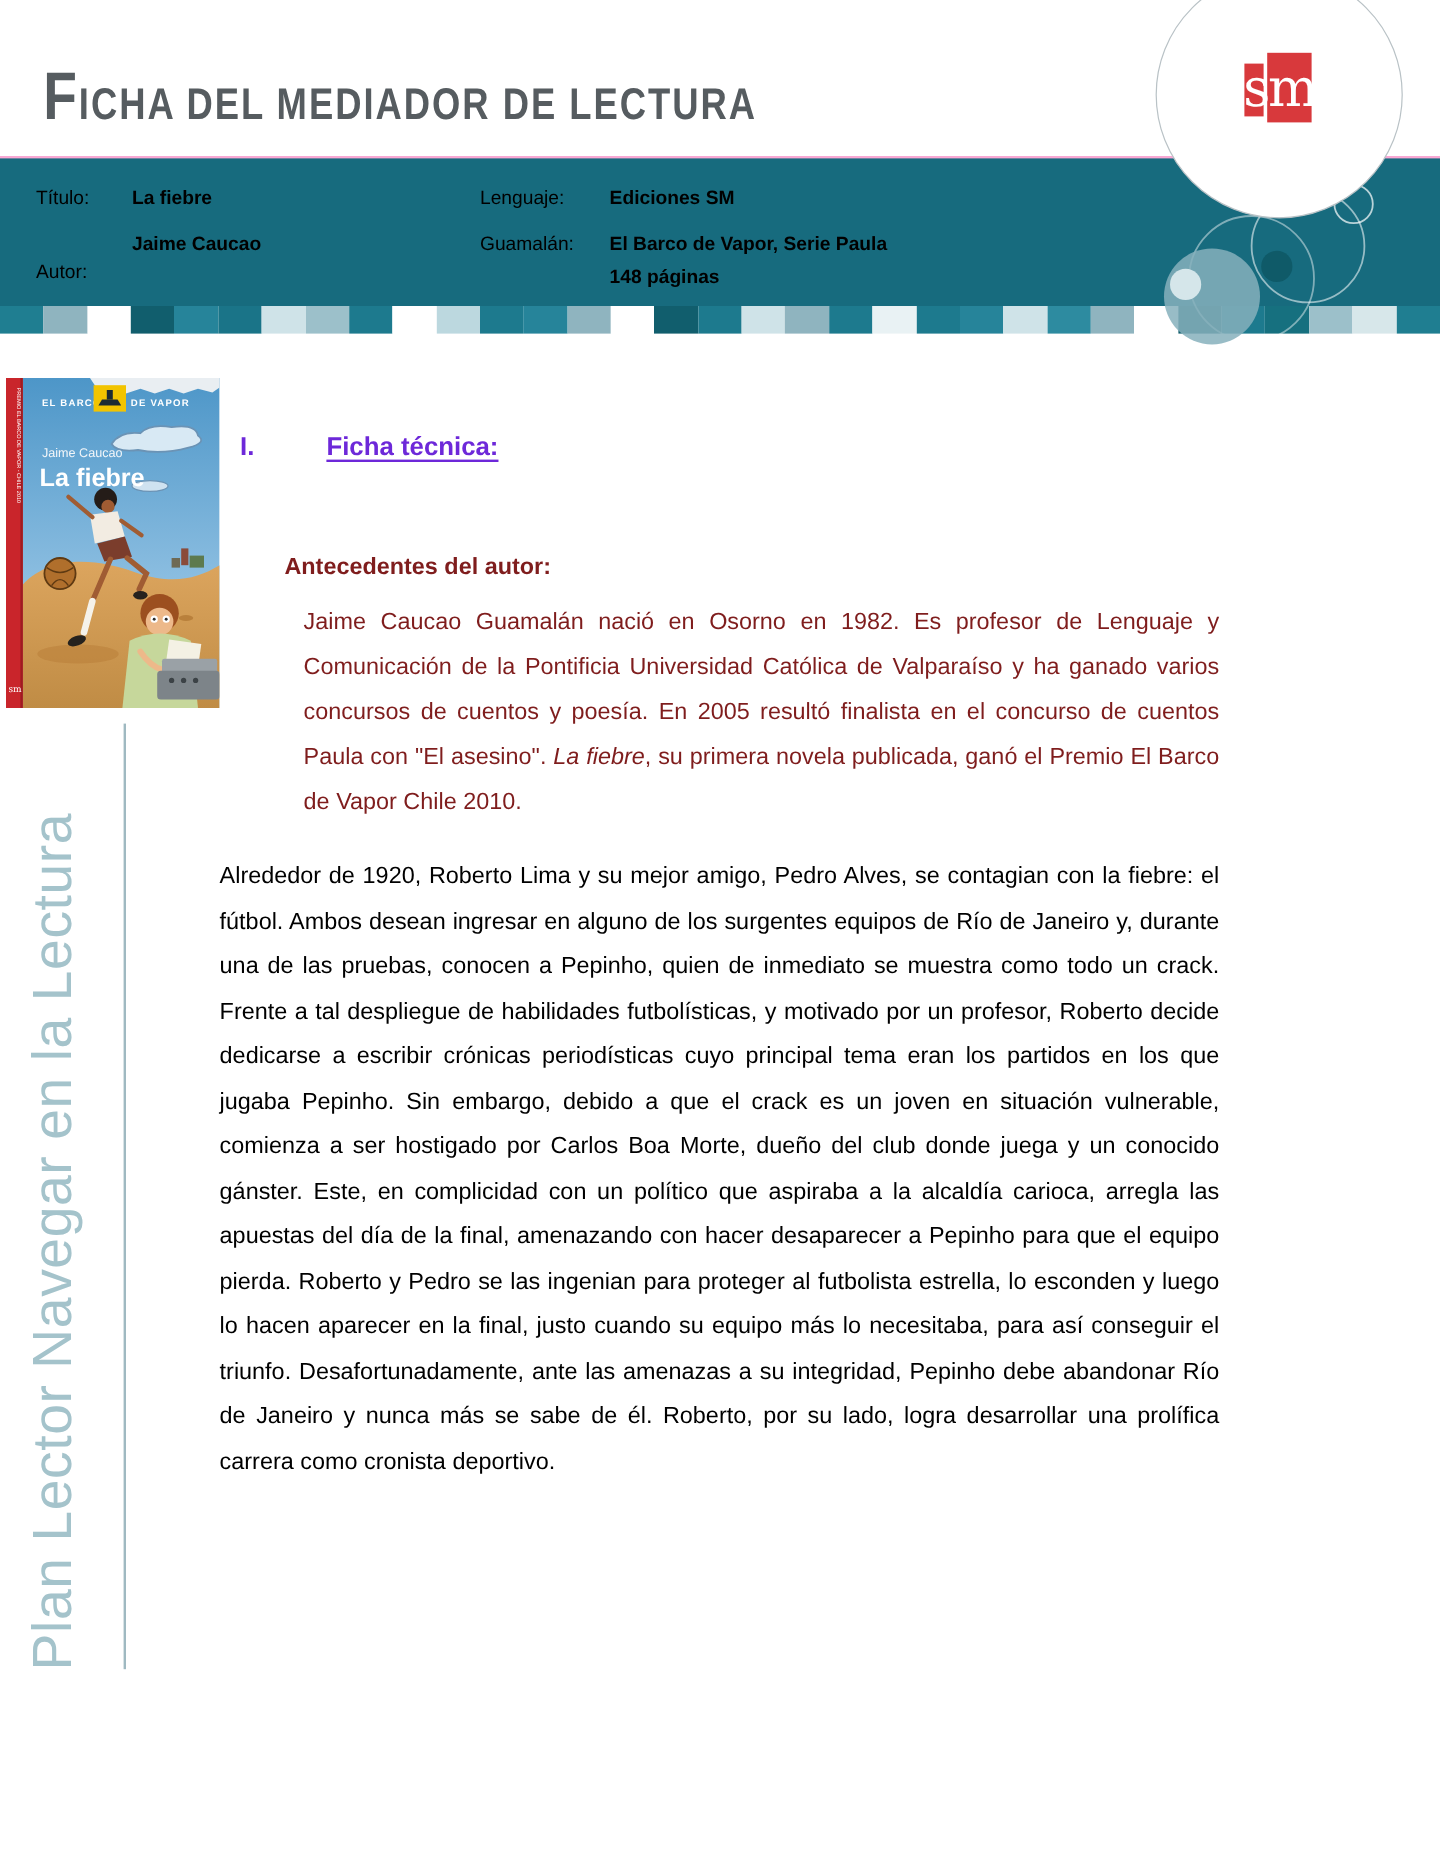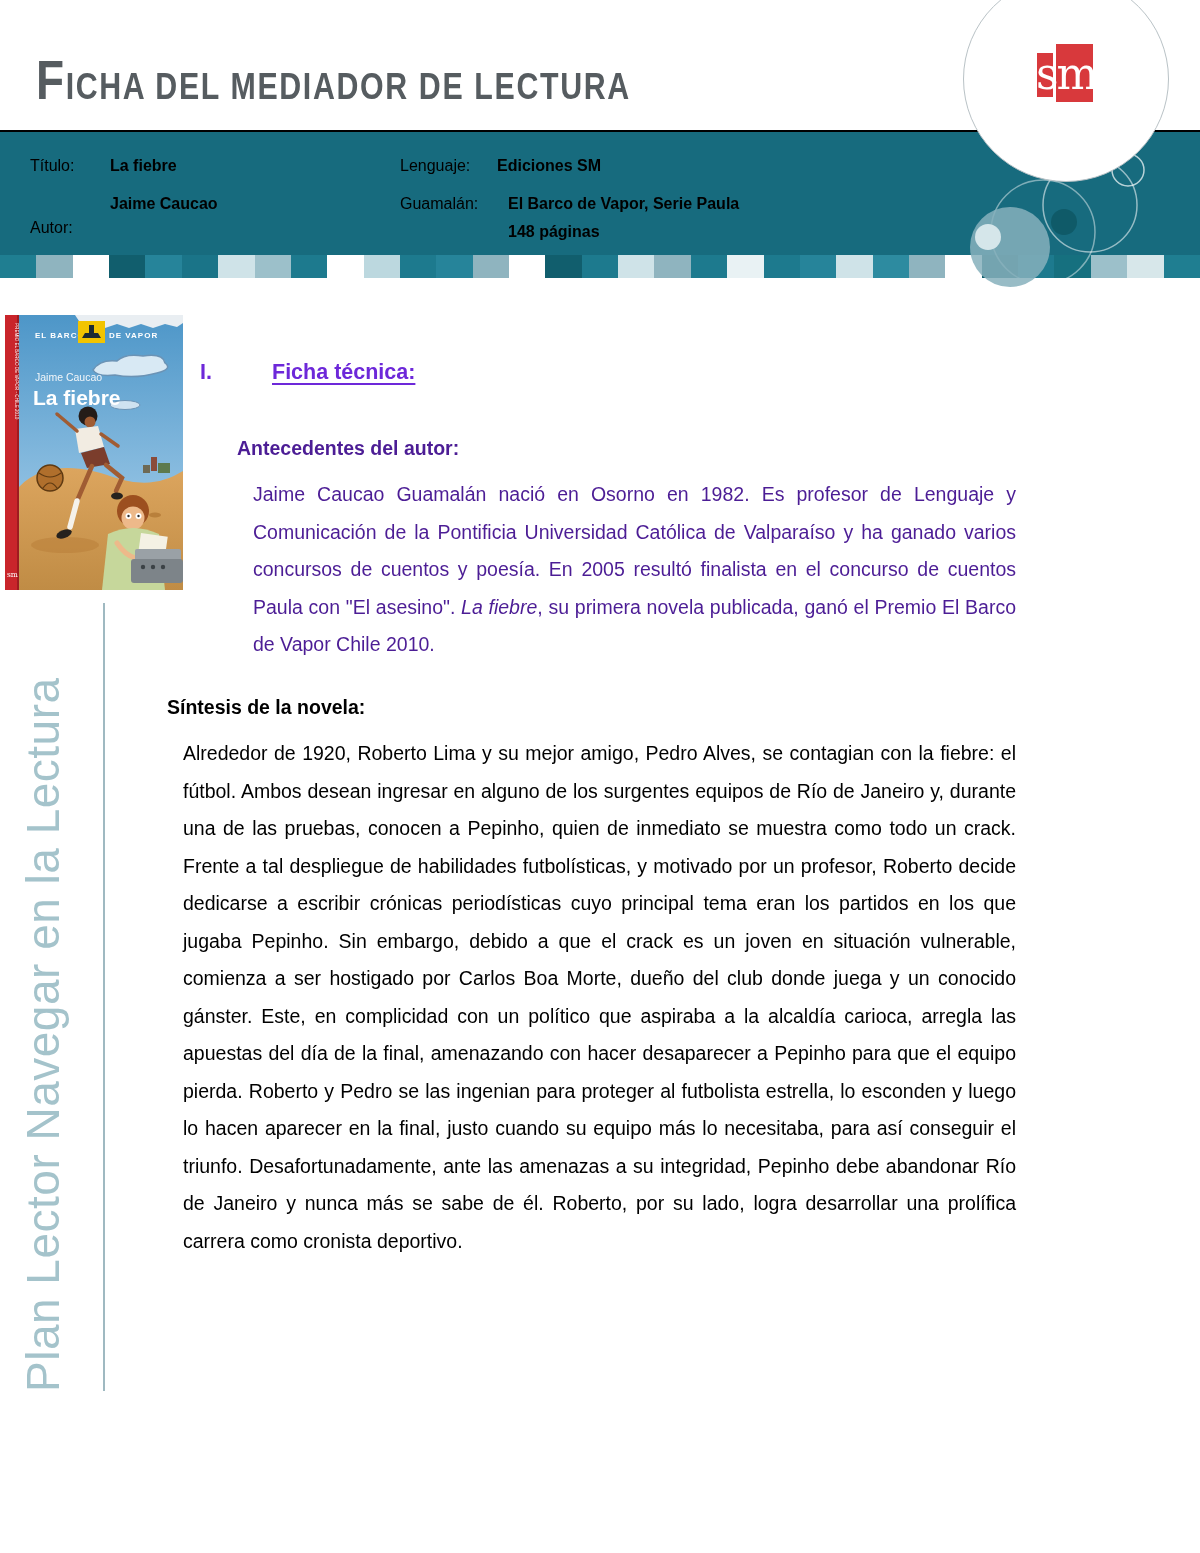--- a/index.html
+++ b/index.html
@@ -18,31 +18,31 @@
     color:#565c60;font-weight:bold;white-space:nowrap;
     transform:scaleX(0.82);transform-origin:0 100%;
     letter-spacing:2px;
   }
   .doc-title .initial{font-size:56px;line-height:1;}
   .doc-title .rest{font-size:37px;line-height:1;}
 
   
   .band{
     position:absolute;left:0;top:130px;width:1200px;height:125px;
-    background:#176b7e;border-top:2px solid #000000;box-sizing:border-box;
+    background:#176b7e;border-top:2px solid #f9a8d4;box-sizing:border-box;
   }
   .band-row{position:absolute;white-space:nowrap;}
   .band-label{font-weight:normal;}
   .band-value{font-weight:bold;}
   .lbl-titulo{left:30px;top:25px;}
   .val-titulo{left:110px;top:25px;font-weight:bold;}
   .lbl-autor{left:30px;top:63px;margin-top:24px;}
   .val-autor{left:110px;top:63px;font-weight:bold;}
   .lbl-editorial{left:400px;top:25px;}
-  .val-editorial{left:497px;top:25px;font-weight:bold;}
+  .val-editorial{left:508px;top:25px;font-weight:bold;}
   .lbl-coleccion{left:400px;top:63px;}
   .val-coleccion{left:508px;top:63px;font-weight:bold;}
   .val-paginas{left:508px;top:91px;font-weight:bold;}
 
   
   .band-decor{position:absolute;left:940px;top:120px;width:260px;height:190px;z-index:2;pointer-events:none;}
   .white-circle{
     position:absolute;left:963px;top:-24px;width:204px;height:204px;
     background:#ffffff;border:1px solid #b9c2c6;border-radius:50%;z-index:3;
   }
@@ -79,22 +79,22 @@
 
   
   .section-heading{
     position:absolute;left:200px;top:360px;width:830px;
     font-size:21.5px;font-weight:bold;color:#6d28d9;
   }
   .section-heading .numeral{display:inline-block;width:72px;}
   .section-heading .underlined{text-decoration:underline;text-underline-offset:4px;}
 
   .antecedentes{
-    position:absolute;left:237px;top:437px;width:795px;
-    font-size:19.5px;color:#4c1d95;
+    position:absolute;left:237px;top:461px;width:795px;
+    font-size:19.5px;color:#7f1d1d;
   }
   .antecedentes h3{
     margin:0 0 10px 0;font-size:19.5px;font-weight:bold;
   }
   .para{
     margin:16px;text-align:justify;line-height:37.5px;
   }
   .para .italic{font-style:italic;}
 
   .sintesis{
@@ -260,17 +260,16 @@
   <div class="section-heading">
     <span class="numeral">I.</span><span class="underlined">Ficha técnica:</span>
   </div>
 
   <div class="antecedentes">
     <h3>Antecedentes del autor:</h3>
     <p class="para"><span>Jaime Caucao Guamalán nació en Osorno en 1982. Es profesor de Lenguaje y Comunicación de la Pontificia Universidad Católica de Valparaíso y ha ganado varios concursos de cuentos y poesía. En 2005 resultó finalista en el concurso de cuentos Paula con "El asesino". </span><span class="italic">La fiebre</span><span>, su primera novela publicada, ganó el Premio El Barco de Vapor Chile 2010.</span></p>
   </div>
 
   <div class="sintesis">
-    <h3>Síntesis de la novela:</h3>
     <p class="para">Alrededor de 1920, Roberto Lima y su mejor amigo, Pedro Alves, se contagian con la fiebre: el fútbol. Ambos desean ingresar en alguno de los surgentes equipos de Río de Janeiro y, durante una de las pruebas, conocen a Pepinho, quien de inmediato se muestra como todo un crack. Frente a tal despliegue de habilidades futbolísticas, y motivado por un profesor, Roberto decide dedicarse a escribir crónicas periodísticas cuyo principal tema eran los partidos en los que jugaba Pepinho. Sin embargo, debido a que el crack es un joven en situación vulnerable, comienza a ser hostigado por Carlos Boa Morte, dueño del club donde juega y un conocido gánster. Este, en complicidad con un político que aspiraba a la alcaldía carioca, arregla las apuestas del día de la final, amenazando con hacer desaparecer a Pepinho para que el equipo pierda. Roberto y Pedro se las ingenian para proteger al futbolista estrella, lo esconden y luego lo hacen aparecer en la final, justo cuando su equipo más lo necesitaba, para así conseguir el triunfo. Desafortunadamente, ante las amenazas a su integridad, Pepinho debe abandonar Río de Janeiro y nunca más se sabe de él. Roberto, por su lado, logra desarrollar una prolífica carrera como cronista deportivo.</p>
   </div>
 
 </div>
 
 </body></html>

